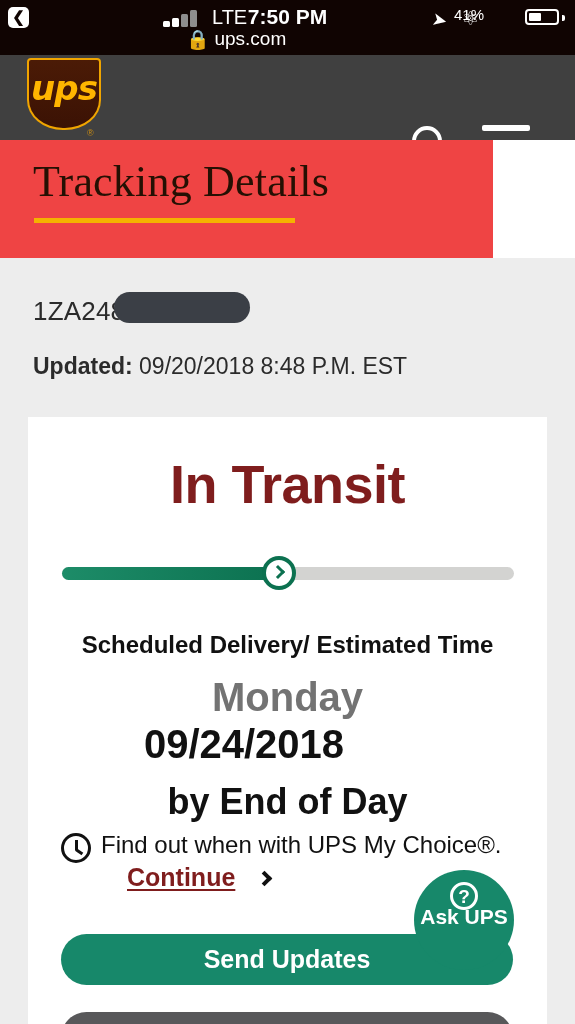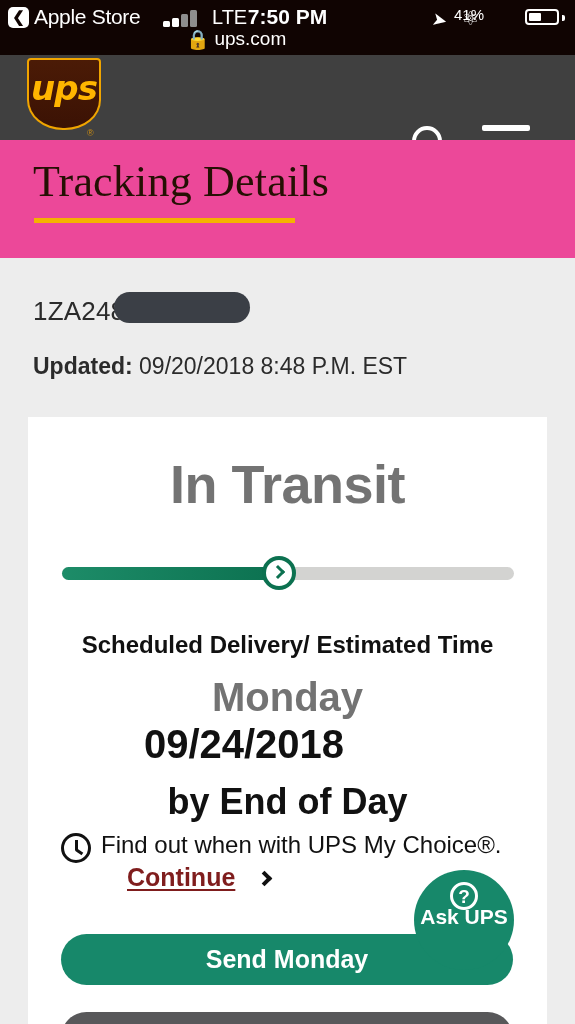--- a/index.html
+++ b/index.html
@@ -89,21 +89,21 @@
     position:absolute; left:28px; top:29px; width:16px; height:4px;
     background:#ffffff; border-radius:2px; transform:rotate(45deg);
   }
   .menu-icon { position:absolute; left:482px; top:70px; width:48px; height:40px; }
   .menu-icon b { position:absolute; left:0; width:48px; height:6px; background:#ffffff; border-radius:2px; display:block; }
   .menu-icon b:nth-child(1){ top:0; }
   .menu-icon b:nth-child(2){ top:15px; }
   .menu-icon b:nth-child(3){ top:30px; }
 
   
-  .title-band { position:absolute; left:0; top:140px; width:575px; height:118px; background:#ec4899; }
+  .title-band { position:absolute; left:0; top:140px; width:493px; height:118px; background:#ef4444; }
   .page-title {
     position:absolute; left:33px; top:16px;
     font-family:"Liberation Serif", serif;
     font-size:44px; color:#251003; letter-spacing:.2px;
   }
   .title-rule { position:absolute; left:34px; top:78px; width:261px; height:5px; background:#f5b200; }
 
   
   .gray-area { position:absolute; left:0; top:258px; width:575px; height:766px; background:#ededed; }
 
@@ -116,21 +116,21 @@
   .updated-row { position:absolute; left:33px; top:95px; font-size:23px; color:#2b2b2b; }
   .updated-row b { font-weight:bold; }
 
   
   .status-card {
     position:absolute; left:28px; top:159px; width:519px; height:607px;
     background:#ffffff;
   }
   .status-heading {
     position:absolute; left:0; top:36px; width:519px; text-align:center;
-    font-size:54px; font-weight:bold; color:#737373; letter-spacing:-.5px;
+    font-size:54px; font-weight:bold; color:#7f1d1d; letter-spacing:-.5px;
   }
 
   
   .progress-wrap { position:absolute; left:34px; top:139px; width:452px; height:34px; }
   .prog-track {
     position:absolute; left:0; top:11px; width:452px; height:13px;
     background:#d3d3d1; border-radius:7px;
   }
   .prog-fill {
     position:absolute; left:0; top:11px; height:13px;
@@ -218,21 +218,20 @@
   }
 </style>
 </head>
 <body>
 
 <div id="screen">
 
   <div class="statusbar">
     <div class="sb-row1">
       <div class="sb-back">❮</div>
-      <div class="sb-carrier">Apple Store</div>
       <div class="sb-bars">
         <i class="b1"></i>
           <i class="b2"></i>
           <i class="b3"></i>
           <i class="b4"></i>
       </div>
       <div class="sb-lte">LTE</div>
       <div class="sb-time">7:50 PM</div>
       <div class="sb-loc">➤</div>
       <div class="sb-bt">⚛</div>
@@ -305,21 +304,21 @@
       <div class="mychoice">
         <span class="clock-icon">
           <i class="h1"></i>
           <i class="h2"></i>
         </span>
         <span class="mychoice-text">Find out when with UPS My Choice®.</span>
         <span class="continue-link">Continue</span>
         <span class="continue-chev"></span>
       </div>
 
-      <button class="send-updates">Send Monday</button>
+      <button class="send-updates">Send Updates</button>
       <button class="dark-button"></button>
     </div>
   </div>
 
   <div class="ask-ups">
     <div class="ask-q">?</div>
     <div class="ask-label">Ask UPS</div>
   </div>
 
 </div>

